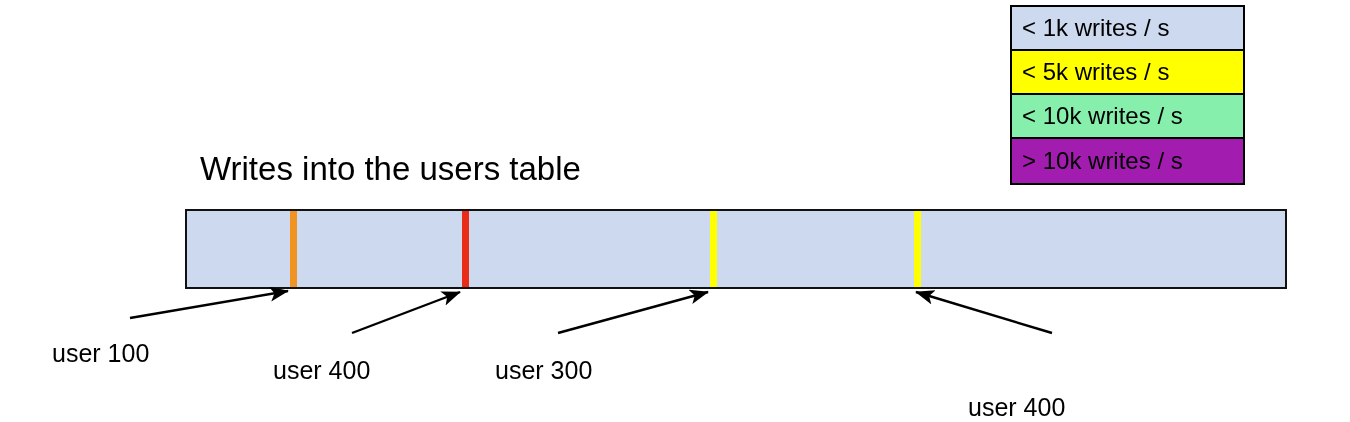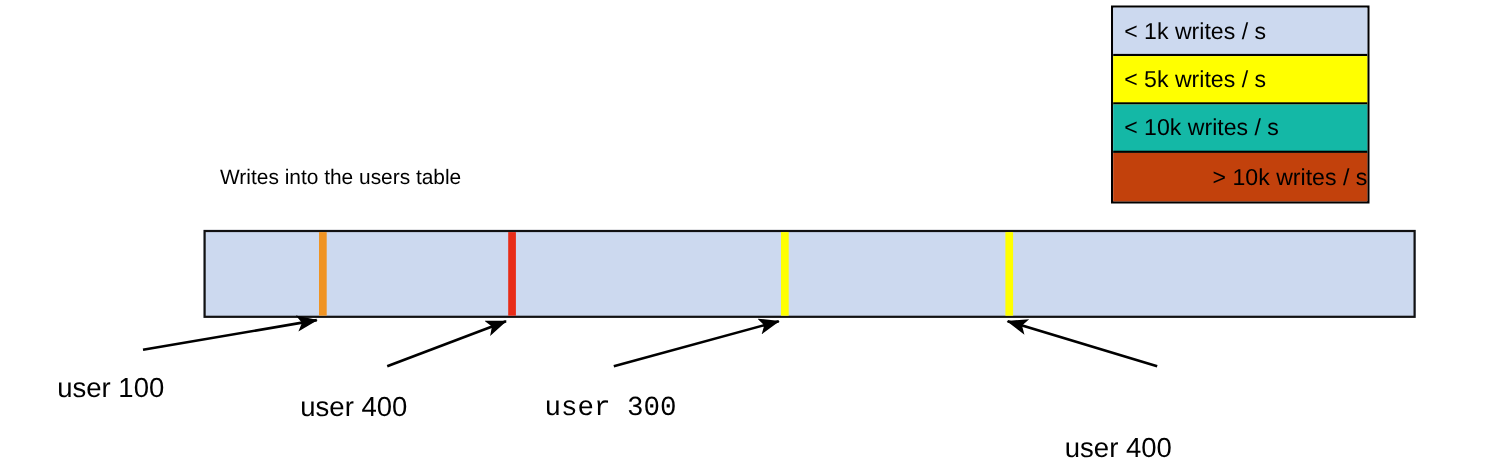--- a/index.html
+++ b/index.html
@@ -31,32 +31,32 @@
     box-sizing: border-box;
     border-bottom: 2px solid #000000;
     display: flex;
     align-items: center;
     padding-left: 10px;
   }
   .legend-row:last-child {
     border-bottom: none;
   }
   .legend-label {
-    font-size: 21px;
+    font-size: 24px;
     line-height: 1;
     white-space: nowrap;
     letter-spacing: 0px;
   }
 
   
   #chart-title {
     position: absolute;
     left: 200px;
     top: 152px;
-    font-size: 19px;
+    font-size: 33px;
     line-height: 1;
     white-space: nowrap;
   }
 
   
   #table-bar {
     position: absolute;
     left: 185px;
     top: 209px;
     width: 1102px;
@@ -93,24 +93,24 @@
 </head>
 <body>
 
 <div id="legend">
   <div class="legend-row" style="background: rgb(204, 217, 239);">
     <span class="legend-label">&lt; 1k writes / s</span>
   </div>
   <div class="legend-row" style="background: rgb(255, 255, 0); align-items: center;">
     <span class="legend-label">&lt; 5k writes / s</span>
   </div>
-  <div class="legend-row" style="background: #14b8a6;">
+  <div class="legend-row" style="background: #86efac;">
     <span class="legend-label">&lt; 10k writes / s</span>
   </div>
-  <div class="legend-row" style="background: #c2410c; justify-content: flex-end;">
+  <div class="legend-row" style="background: #a21caf;">
     <span class="legend-label">&gt; 10k writes / s</span>
   </div>
 </div>
 
 <div id="chart-title">Writes into the users table</div>
 
 <div id="table-bar" style="background: rgb(204, 217, 239);">
   <div class="tick" style="left: 103px; background: rgb(239, 147, 34);"></div>
   <div class="tick" style="left: 275px; background: rgb(232, 44, 24);"></div>
   <div class="tick" style="left: 523px; background: rgb(255, 255, 0);"></div>
@@ -126,14 +126,14 @@
   <g id="arrow-group" stroke="#000000" stroke-width="2.4" fill="none">
       <line x1="130" y1="318" x2="288" y2="291" marker-end="url(#arrowhead)"></line>
       <line x1="352" y1="333" x2="460" y2="292" marker-end="url(#arrowhead)"></line>
       <line x1="558" y1="333" x2="708" y2="292" marker-end="url(#arrowhead)"></line>
       <line x1="1052" y1="333" x2="916" y2="292" marker-end="url(#arrowhead)"></line>
     </g>
 </svg>
 
 <div class="pointer-label" id="lbl-user-100" style="left: 52px; top: 341px; text-align: center;">user 100</div>
 <div class="pointer-label" id="lbl-user-200" style="left: 273px; top: 358px;">user 400</div>
-<div class="pointer-label" id="lbl-user-300" style="left: 495px; top: 358px; font-family: Liberation Mono, monospace;">user 300</div>
+<div class="pointer-label" id="lbl-user-300" style="left: 495px; top: 358px;">user 300</div>
 <div class="pointer-label" id="lbl-user-400" style="left: 968px; top: 358px; margin-top: 37px;">user 400</div>
 
 </body></html>

